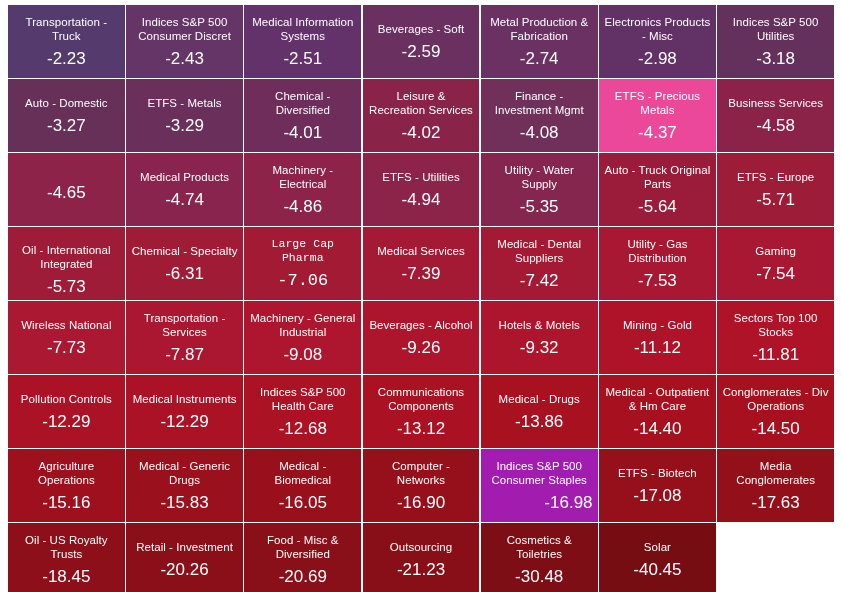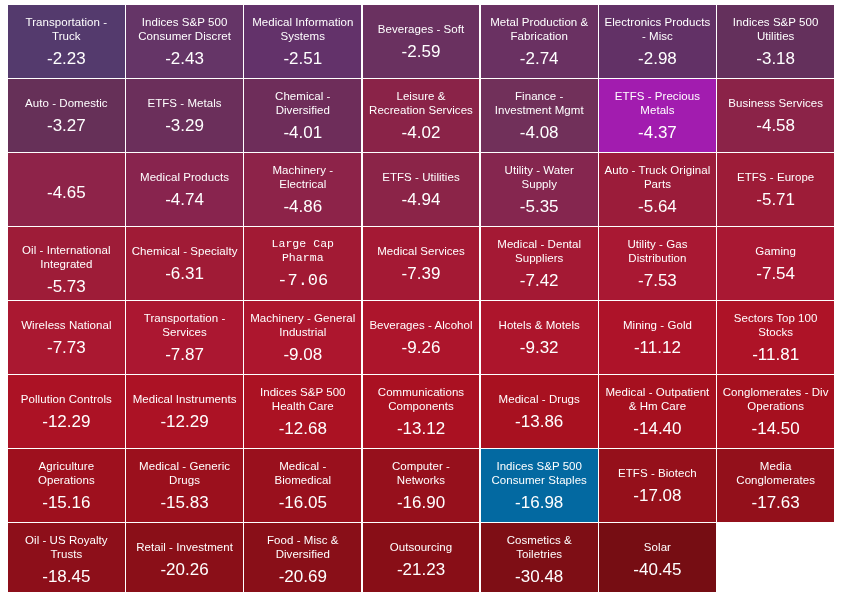--- a/index.html
+++ b/index.html
@@ -100,21 +100,21 @@
       <div class="cell-value">-4.01</div>
     </div>
     <div class="cell" style="background: rgb(138, 35, 72);">
       <div class="cell-label">Leisure &amp; Recreation Services</div>
       <div class="cell-value">-4.02</div>
     </div>
     <div class="cell" style="background: rgb(113, 48, 90);">
       <div class="cell-label">Finance - Investment Mgmt</div>
       <div class="cell-value">-4.08</div>
     </div>
-    <div class="cell" style="background: #a21caf;">
+    <div class="cell" style="background: #ec4899;">
       <div class="cell-label">ETFS - Precious Metals</div>
       <div class="cell-value">-4.37</div>
     </div>
     <div class="cell" style="background: rgb(139, 35, 72);">
       <div class="cell-label">Business Services</div>
       <div class="cell-value">-4.58</div>
     </div>
     <div class="cell" style="background: rgb(142, 35, 73);">
       <div class="cell-value">-4.65</div>
     </div>
@@ -235,21 +235,21 @@
       <div class="cell-value">-15.83</div>
     </div>
     <div class="cell" style="background: rgb(153, 16, 29);">
       <div class="cell-label">Medical - Biomedical</div>
       <div class="cell-value">-16.05</div>
     </div>
     <div class="cell" style="background: rgb(150, 16, 28);">
       <div class="cell-label">Computer - Networks</div>
       <div class="cell-value">-16.90</div>
     </div>
-    <div class="cell" style="background: #0369a1;">
+    <div class="cell" style="background: #a21caf; align-items: flex-end;">
       <div class="cell-label">Indices S&amp;P 500 Consumer Staples</div>
       <div class="cell-value">-16.98</div>
     </div>
     <div class="cell" style="background: rgb(149, 16, 27);">
       <div class="cell-label">ETFS - Biotech</div>
       <div class="cell-value">-17.08</div>
     </div>
     <div class="cell" style="background: rgb(147, 16, 27);">
       <div class="cell-label">Media Conglomerates</div>
       <div class="cell-value">-17.63</div>

